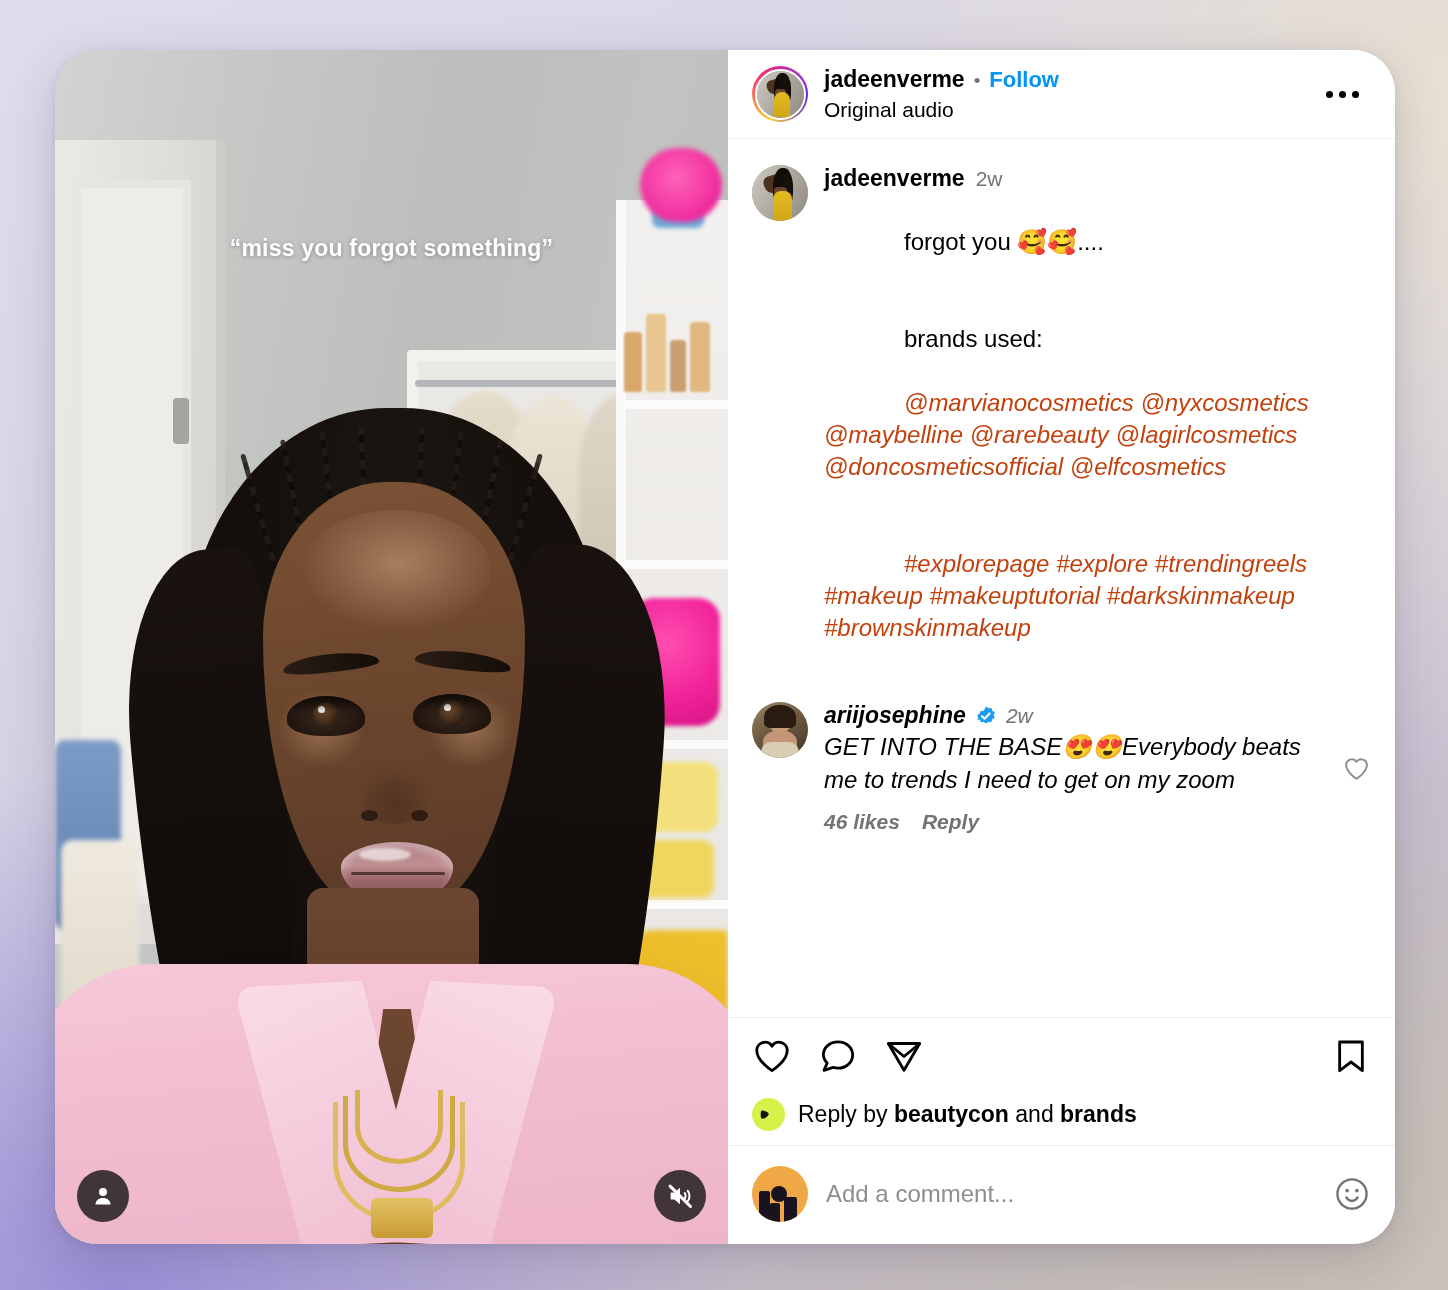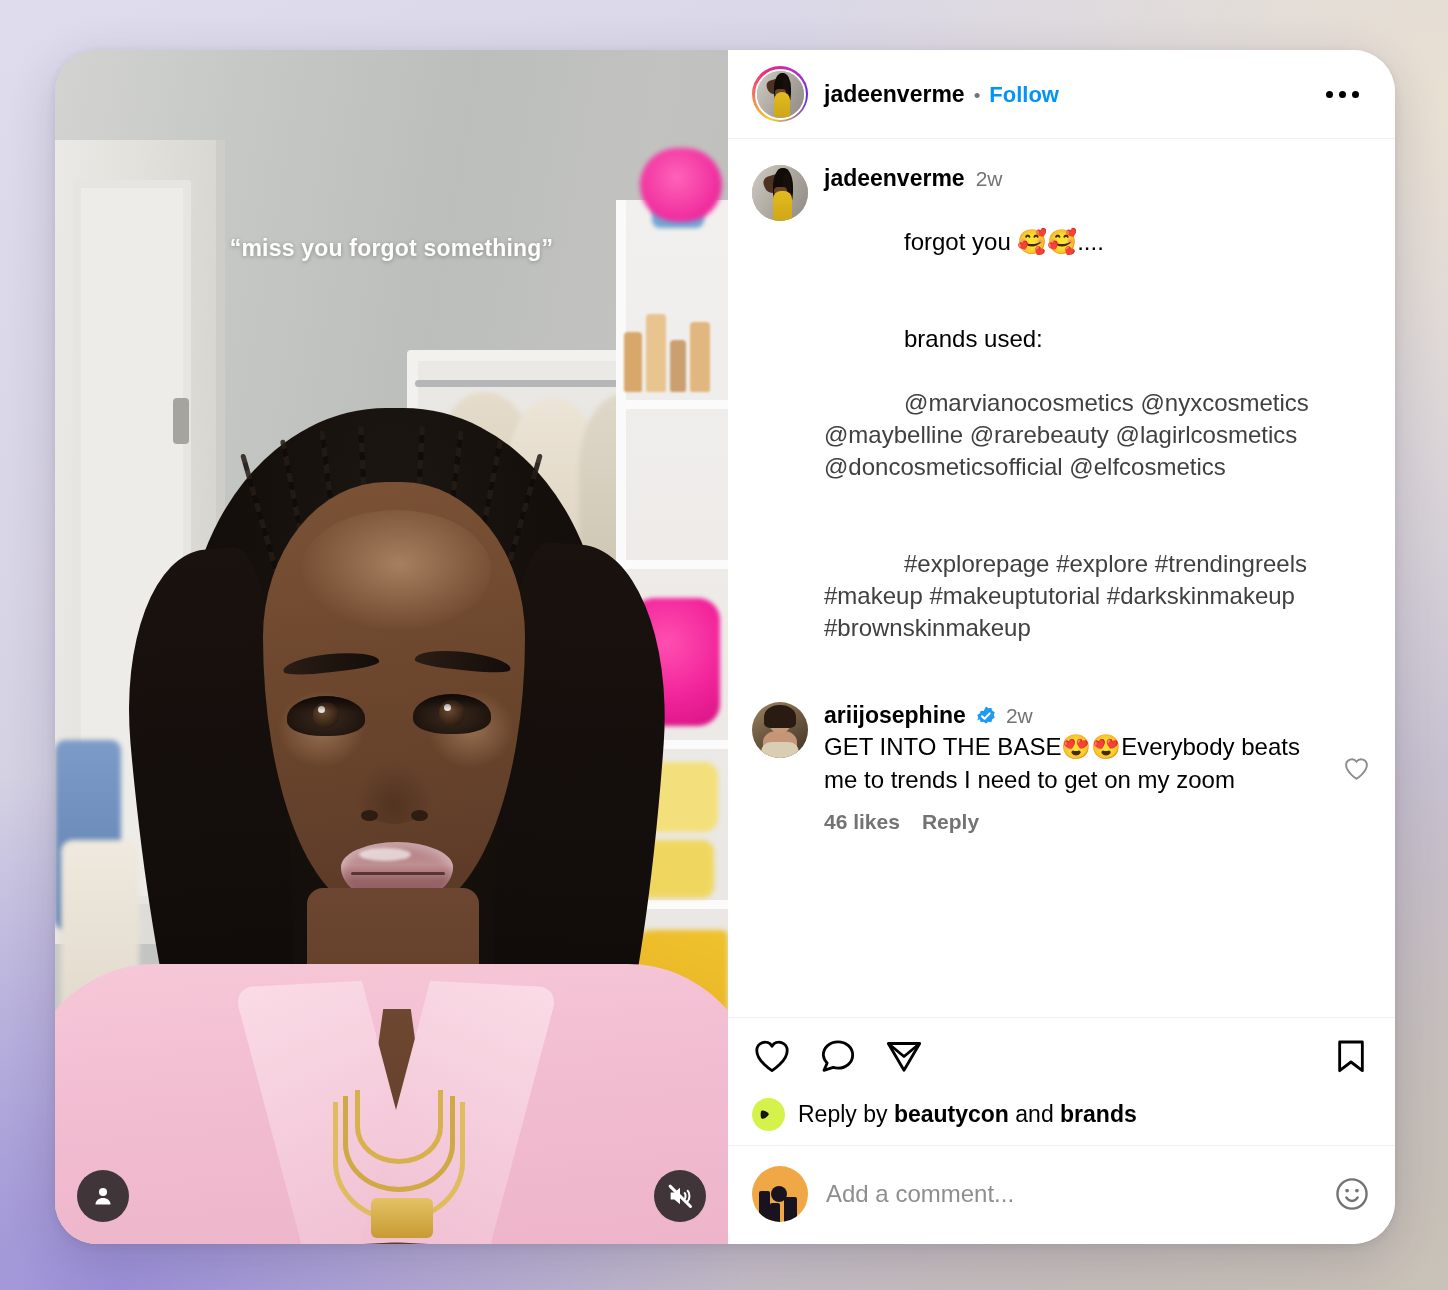--- a/index.html
+++ b/index.html
@@ -352,33 +352,33 @@
     position: relative; background: #b9b5ae;
   }
   .cap-text { flex: 1 1 auto; min-width: 0; }
   .cap-head { display: flex; align-items: baseline; gap: 11px; flex-wrap: wrap; }
   .cap-user { font-size: 23px; font-weight: 700; color: #000; }
   .cap-time { font-size: 21px; color: #737373; }
   .cap-body {
     font-size: 24px; line-height: 1.34; color: #000; margin-top: 2px;
     white-space: pre-wrap; word-wrap: break-word;
   }
-  .mention, .hashtag { color: #404040; }
+  .mention, .hashtag { color: #c2410c; font-style: italic; }
 
   .for-you {
     display: flex; align-items: center; gap: 12px;
     margin: 26px 0 0 0; padding: 4px 0 0 0;
     font-size: 23px; color: #737373; cursor: pointer;
   }
   .chev {
     width: 15px; height: 15px; border-right: 2.5px solid #8e8e8e; border-bottom: 2.5px solid #8e8e8e;
     transform: rotate(45deg) translate(-3px,-3px);
   }
 
-  .comment-block { display: flex; gap: 16px; margin-top: 26px; }
+  .comment-block { display: flex; gap: 16px; margin-top: 26px; font-style: italic; }
   .c-av { width: 56px; height: 56px; border-radius: 50%; flex: 0 0 56px; overflow: hidden; position: relative; }
   .c-av-bg { position: absolute; inset: 0; background: linear-gradient(150deg,#9b8566 0%,#6f5a40 45%,#3d3224 100%); }
   .c-av-face { position:absolute; left:30%; top:12%; width:40%; height:42%; background:#c79a76; border-radius:48% 48% 45% 45%; }
   .c-av-hair { position:absolute; left:22%; top:4%; width:56%; height:42%; background:#2a1b12; border-radius:50% 50% 20% 20%; }
   .c-av-body { position:absolute; left:20%; top:52%; width:60%; height:48%; background:#c49576; border-radius:40% 40% 0 0; }
   .c-av-dress { position:absolute; left:16%; top:70%; width:68%; height:30%; background:#d9cdb4; border-radius:10px 10px 0 0; }
 
   .c-text { flex: 1 1 auto; min-width: 0; }
   .c-head { display: flex; align-items: center; gap: 9px; flex-wrap: wrap; }
   .c-user { font-size: 23px; font-weight: 700; color: #000; }
@@ -558,20 +558,21 @@
           <div class="av-dress"></div>
         </div>
       </div>
 
       <div class="header-text">
         <div class="header-line1">
           <span class="uname">jadeenverme</span>
           <span class="dot-sep">•</span>
           <span class="follow">Follow</span>
         </div>
+        <div class="audio-line">Original audio</div>
       </div>
 
       <div class="more-dots">
         <i></i>
           <i></i>
           <i></i>
       </div>
     </div>
 
     <div class="ig-body">

